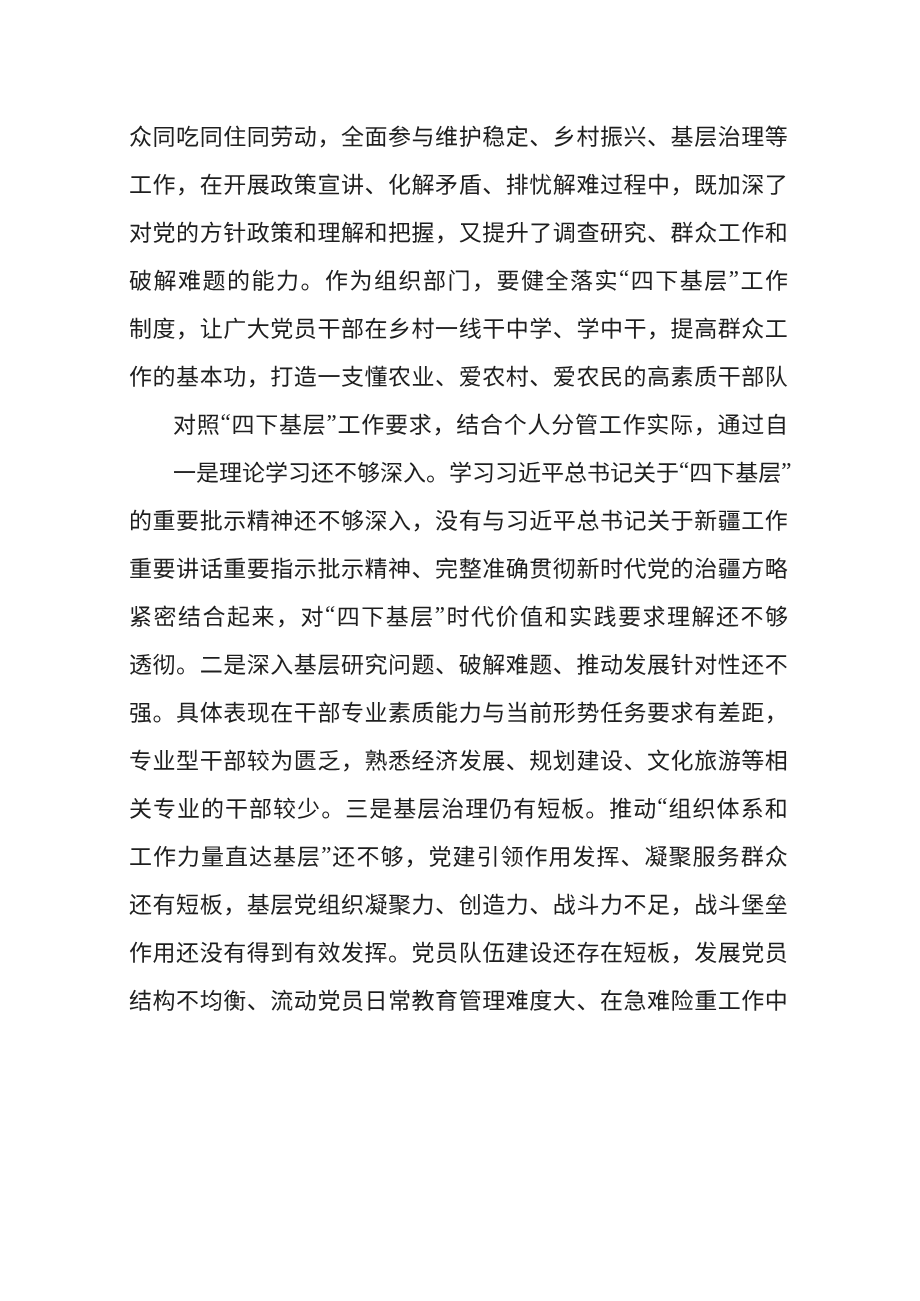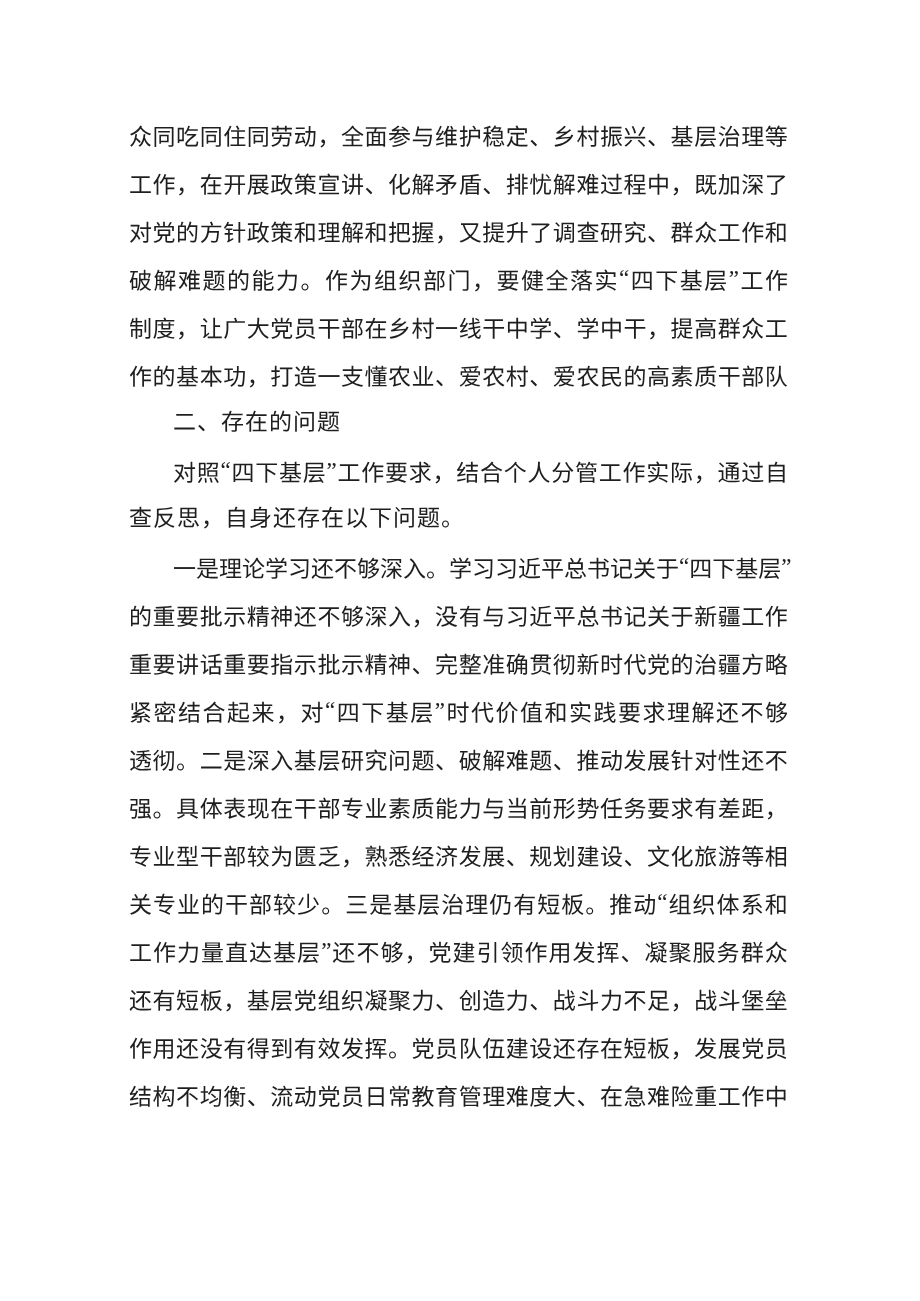--- a/index.html
+++ b/index.html
@@ -222,21 +222,20 @@
         <span>农</span>
         <span>民</span>
         <span>的</span>
         <span>高</span>
         <span>素</span>
         <span>质</span>
         <span>干</span>
         <span>部</span>
         <span>队</span>
       </div>
-      <div class="line plain indent">二、存在的问题</div>
       <div class="line justify indent">
         <span>对</span>
         <span>照</span>
         <span>“</span>
         <span>四</span>
         <span>下</span>
         <span>基</span>
         <span>层</span>
         <span>”</span>
         <span>工</span>
@@ -252,21 +251,20 @@
         <span>管</span>
         <span>工</span>
         <span>作</span>
         <span>实</span>
         <span>际</span>
         <span>，</span>
         <span>通</span>
         <span>过</span>
         <span>自</span>
       </div>
-      <div class="line plain">查反思，自身还存在以下问题。</div>
       <div class="line justify indent">
         <span>一</span>
         <span>是</span>
         <span>理</span>
         <span>论</span>
         <span>学</span>
         <span>习</span>
         <span>还</span>
         <span>不</span>
         <span>够</span>

